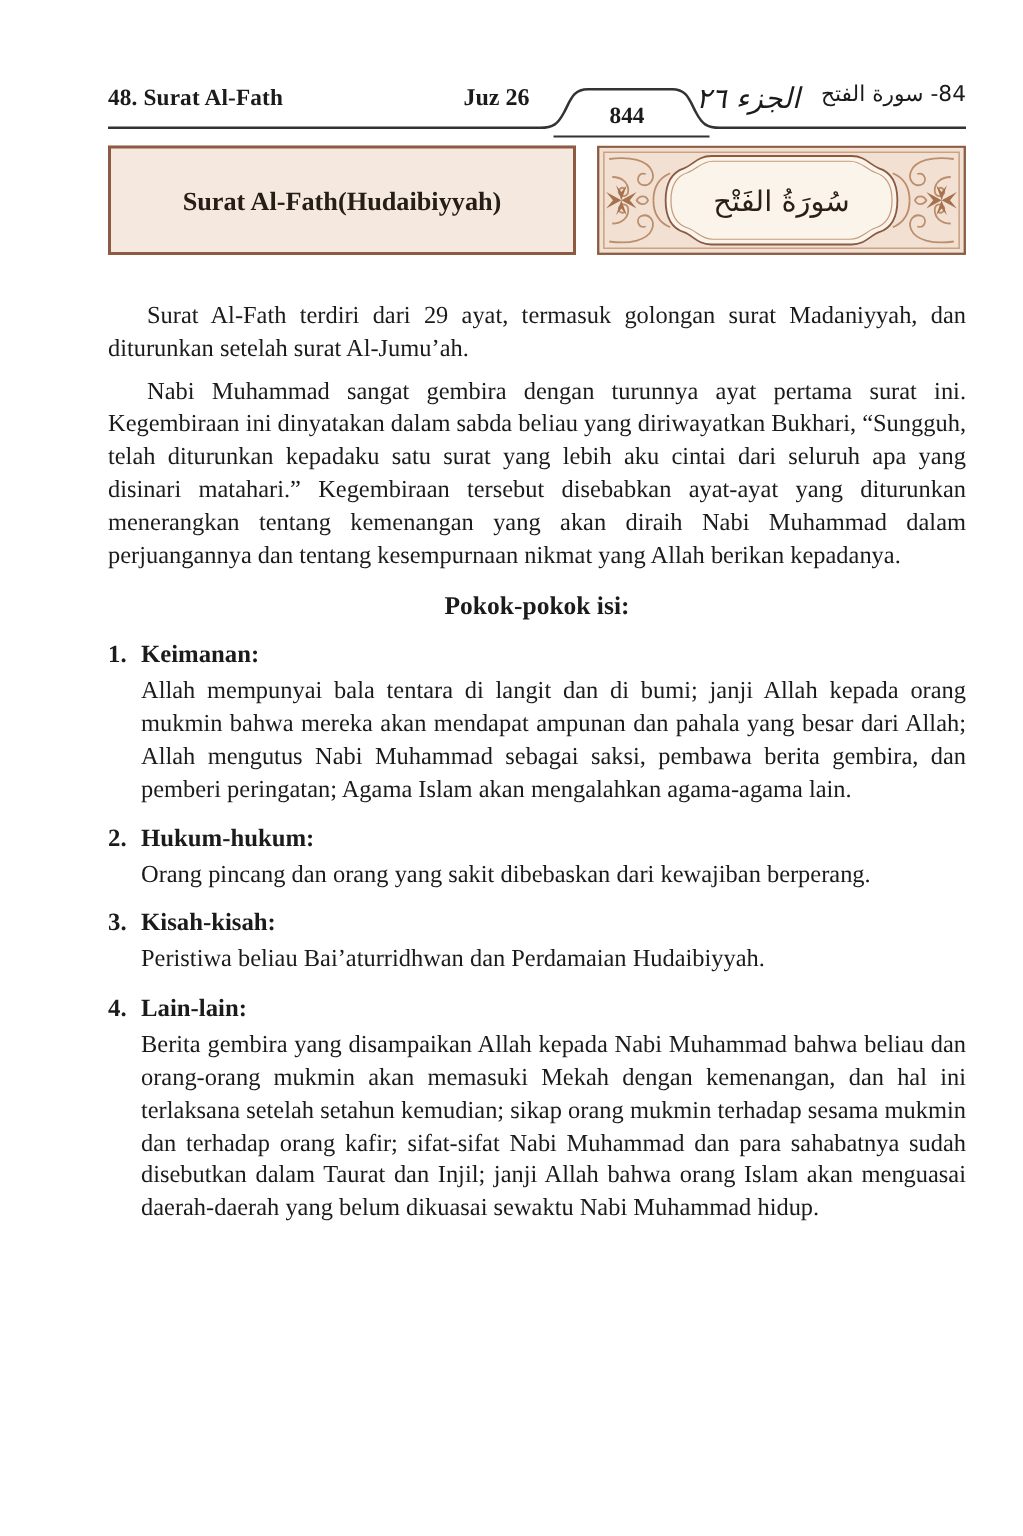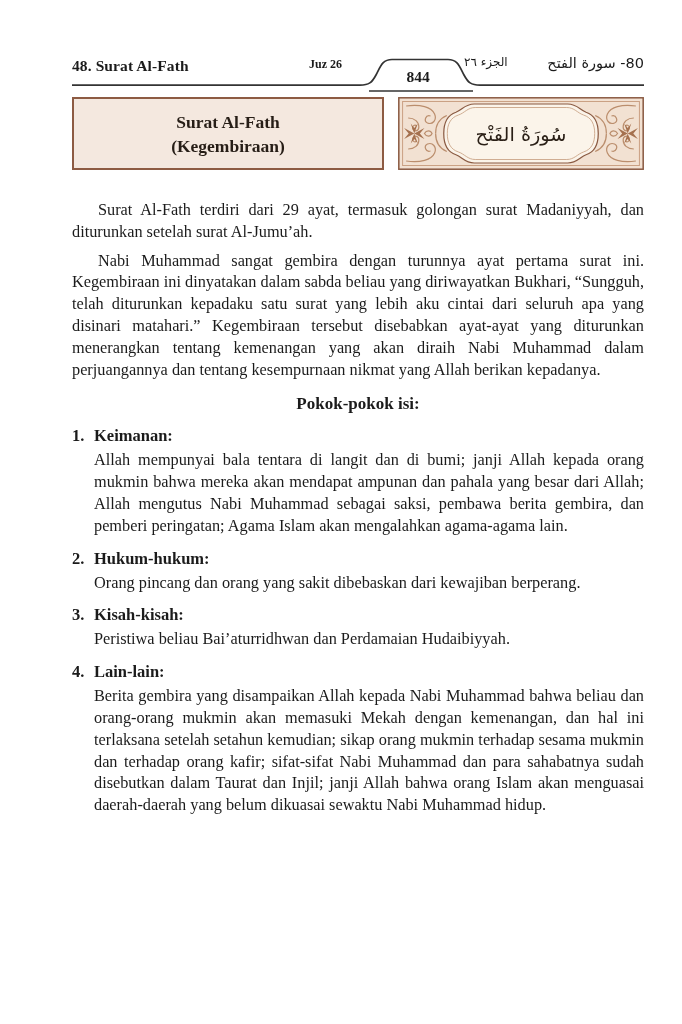--- a/index.html
+++ b/index.html
@@ -10,31 +10,31 @@
     background: #ffffff;
     overflow: hidden;
     font-family: "Liberation Serif", serif;
     color: #1b1b1b;
     margin-left: 16px;
   }
 
   
   .header { position: absolute; top: 0; left: 0; width: 682px; height: 96px; }
   .h-left   { position: absolute; left: 56px;  top: 57px; font-size: 15.5px; font-weight: bold; letter-spacing: .1px; }
-  .h-juz    { position: absolute; left: 293px; top: 57px; font-size: 12px; font-weight: bold; }
-  .h-juz-ar { position: absolute; left: 448px; top: 55px; font-size: 12px; font-family: "DejaVu Sans", sans-serif; }
+  .h-juz    { position: absolute; left: 293px; top: 57px; font-size: 16px; font-weight: bold; }
+  .h-juz-ar { position: absolute; left: 448px; top: 55px; font-size: 19px; font-family: "DejaVu Sans", sans-serif; font-style: italic; }
   .h-sur-ar { position: absolute; right: 54px; top: 55px; font-size: 14.5px; font-family: "DejaVu Sans", sans-serif; }
   .rule-svg { position: absolute; left: 0; top: 46px; width: 682px; height: 50px; }
 
   
   .title-row { position: absolute; top: 97px; left: 56px; width: 572px; height: 73px; display: flex; gap: 14px; }
   .title-box {
     width: 312px; box-sizing: border-box;
     border: 2px solid #8d5b43; background: #f4e8df;
-    display: flex; flex-direction: column; align-items: center; justify-content: center;
+    display: flex; flex-direction: row; align-items: center; justify-content: center;
     font-size: 17.5px; font-weight: bold; line-height: 24px; color: #261d16;
     text-align: center;
   }
   .calli-box { flex: 1; position: relative; text-align: right; }
   .calli-box svg { display: block; width: 100%; height: 100%; }
 
   
   .content { position: absolute; top: 184px; left: 56px; width: 572px; }
   p.intro {
     margin: 7px 0 0 0;
@@ -54,35 +54,35 @@
 </style>
 </head>
 <body>
 
 <div class="page">
 
   <header class="header">
     <span class="h-left">48. Surat Al-Fath</span>
     <span class="h-juz">Juz 26</span>
     <span class="h-juz-ar" dir="rtl">الجزء ٢٦</span>
-    <span class="h-sur-ar" dir="rtl">80- سورة الفتح</span>
+    <span class="h-sur-ar" dir="rtl">84- سورة الفتح</span>
 
     <svg class="rule-svg" viewBox="0 0 682 50">
       <path d="M56 39.2 H344" stroke="#333333" stroke-width="1.7" fill="none"></path>
       <path d="M344 39.2 C353 39.2 356 36.5 360 29 C364.5 20.5 366 13.5 376 13.5 H432 C442 13.5 443.5 20.5 448 29 C452 36.5 455 39.2 464 39.2" stroke="#333333" stroke-width="1.7" fill="none"></path>
       <path d="M464 39.2 H628" stroke="#333333" stroke-width="1.7" fill="none"></path>
       <path d="M353 45 H457" stroke="#333333" stroke-width="1.4" fill="none"></path>
       <text x="402" y="36" text-anchor="middle" font-family="Liberation Serif, serif" font-weight="bold" font-size="15.5" fill="#1b1b1b">844</text>
     </svg>
   </header>
 
   <section class="title-row">
     <div class="title-box">
       <div>Surat Al-Fath</div>
-      <div>(Kegembiraan)</div>
+      <div>(Hudaibiyyah)</div>
     </div>
 
     <div class="calli-box">
       <svg viewBox="0 0 242 73" preserveAspectRatio="none">
         <defs>
           <g id="orn">
             <g fill="none" stroke="#bb8e6d" stroke-width="1.2">
               <path d="M8 9 C22 7 33 10 36 17 C38.5 23 34 28 29 26 C25 24 27 17.5 32 19"></path>
               <path d="M8 64 C22 66 33 63 36 56 C38.5 50 34 45 29 47 C25 49 27 55.5 32 54"></path>
               <path d="M37 36.5 C37 27.5 41 21.5 48 18.5"></path>

